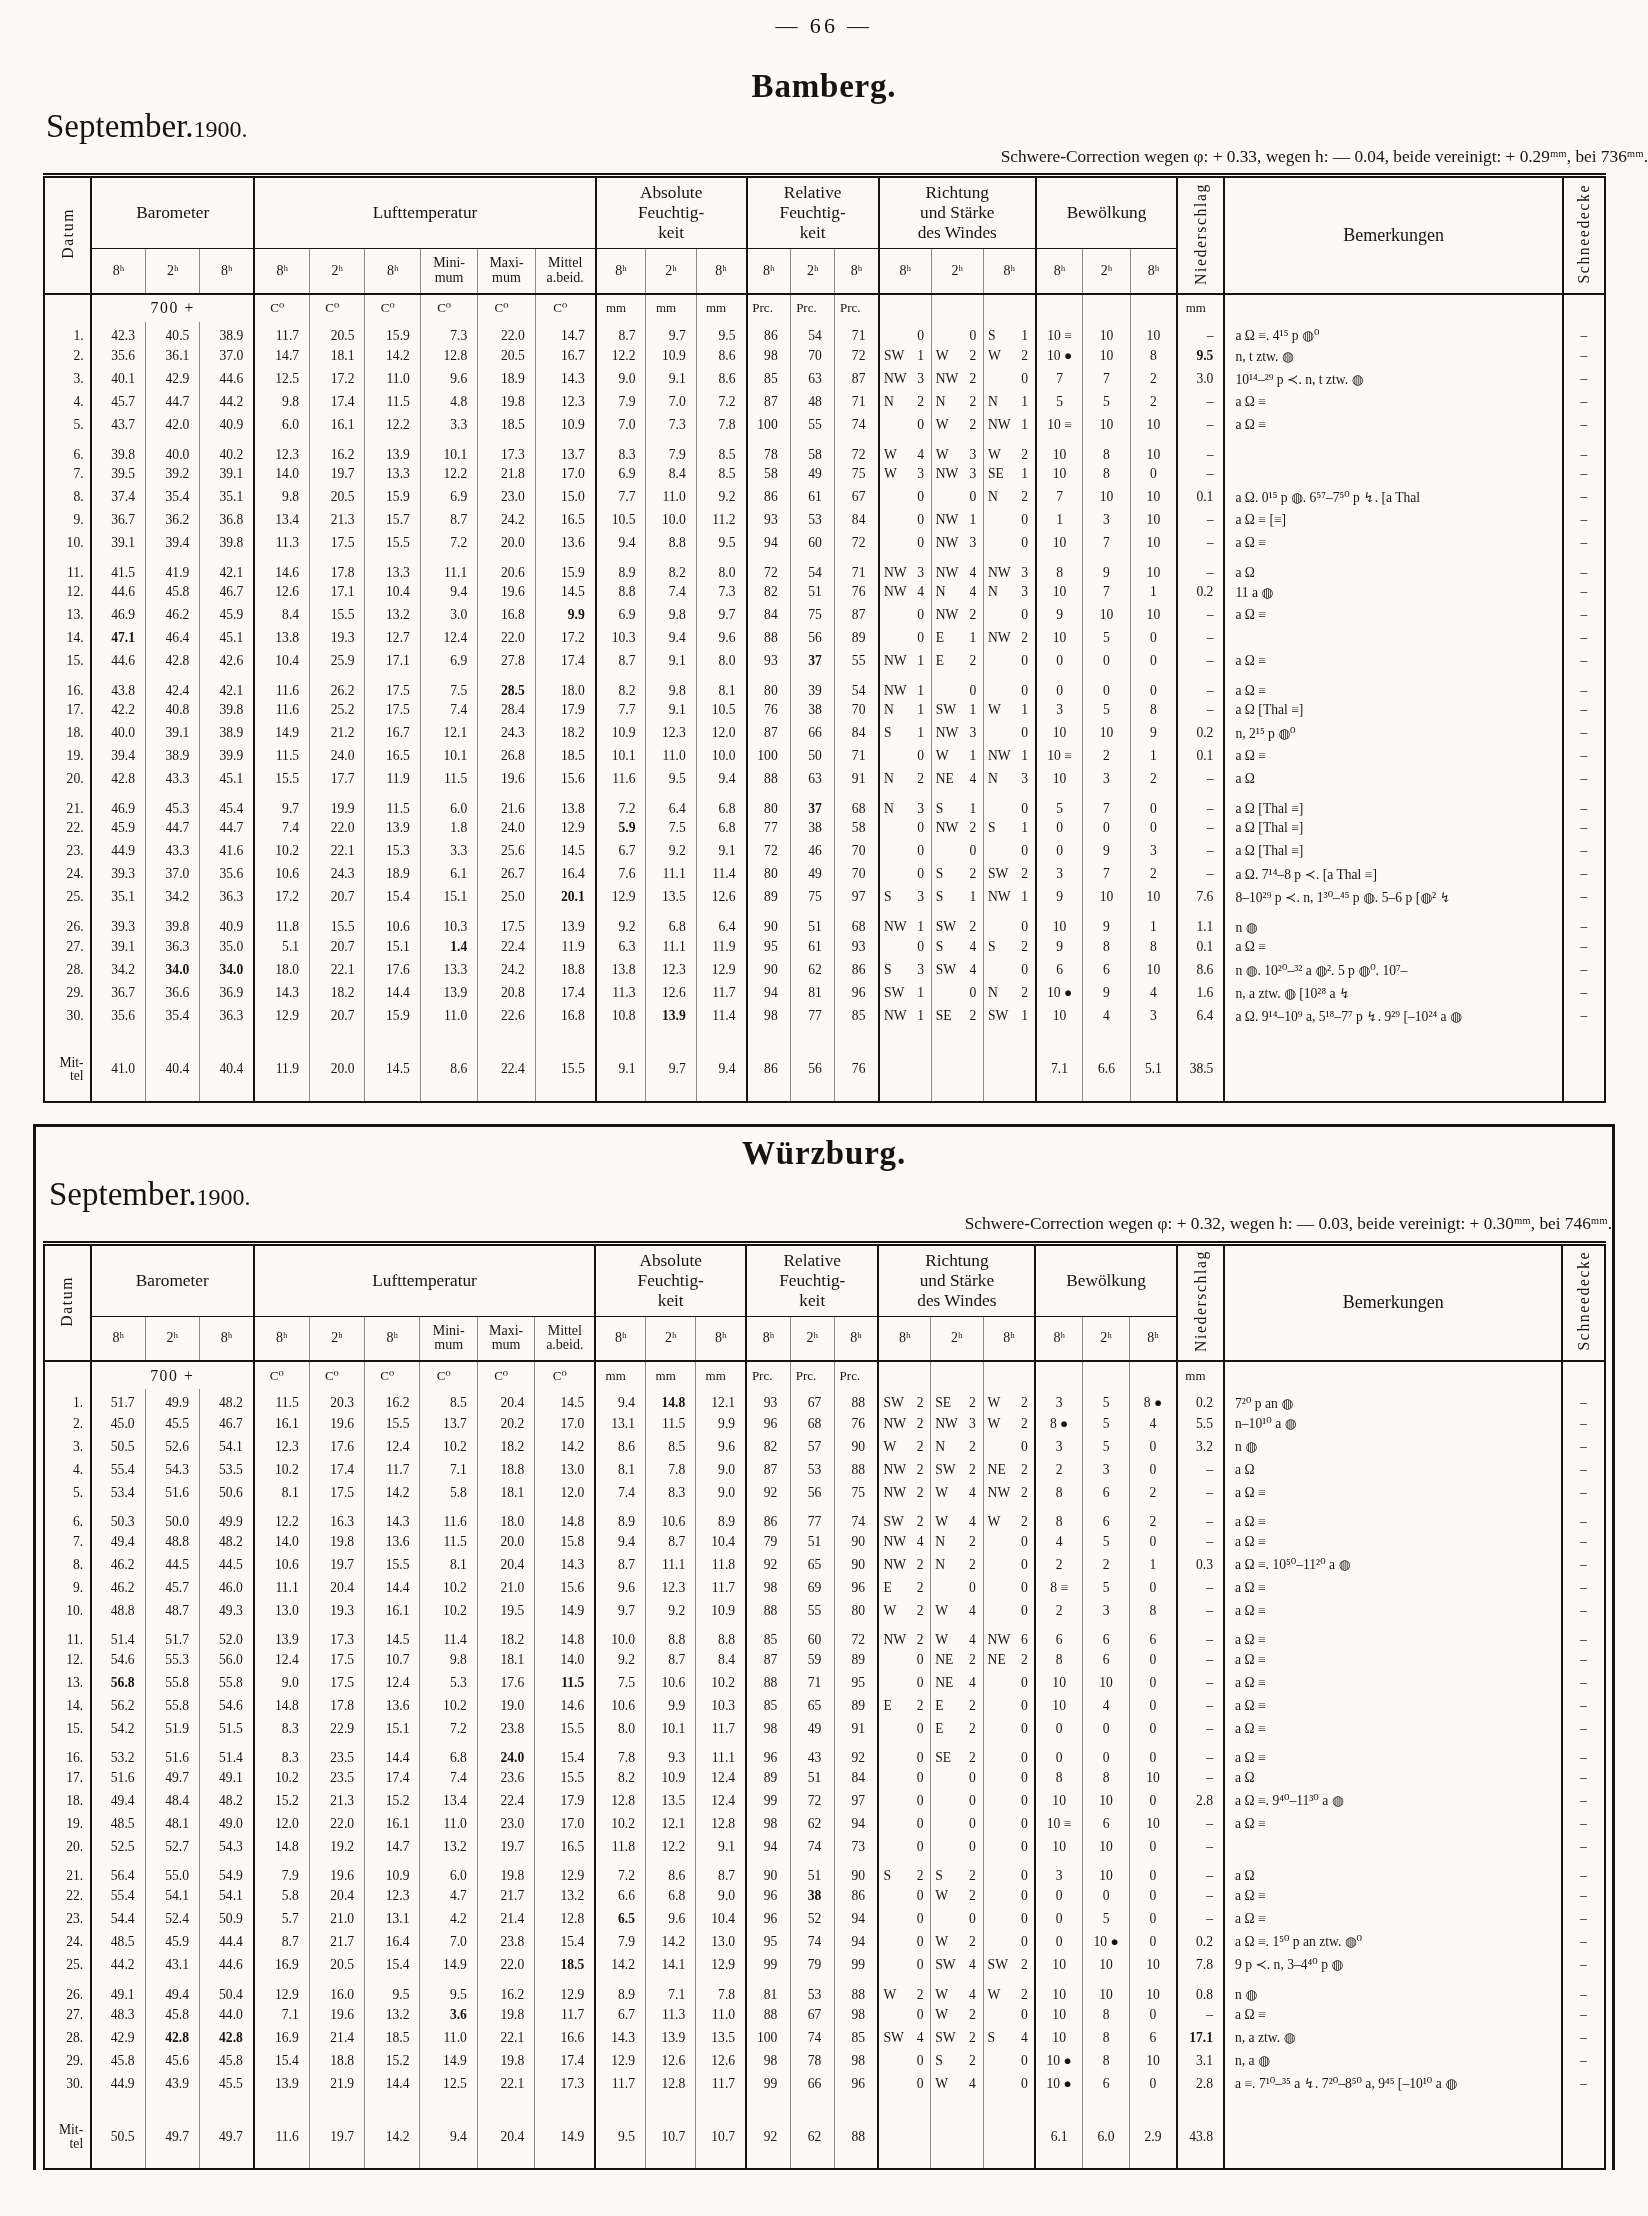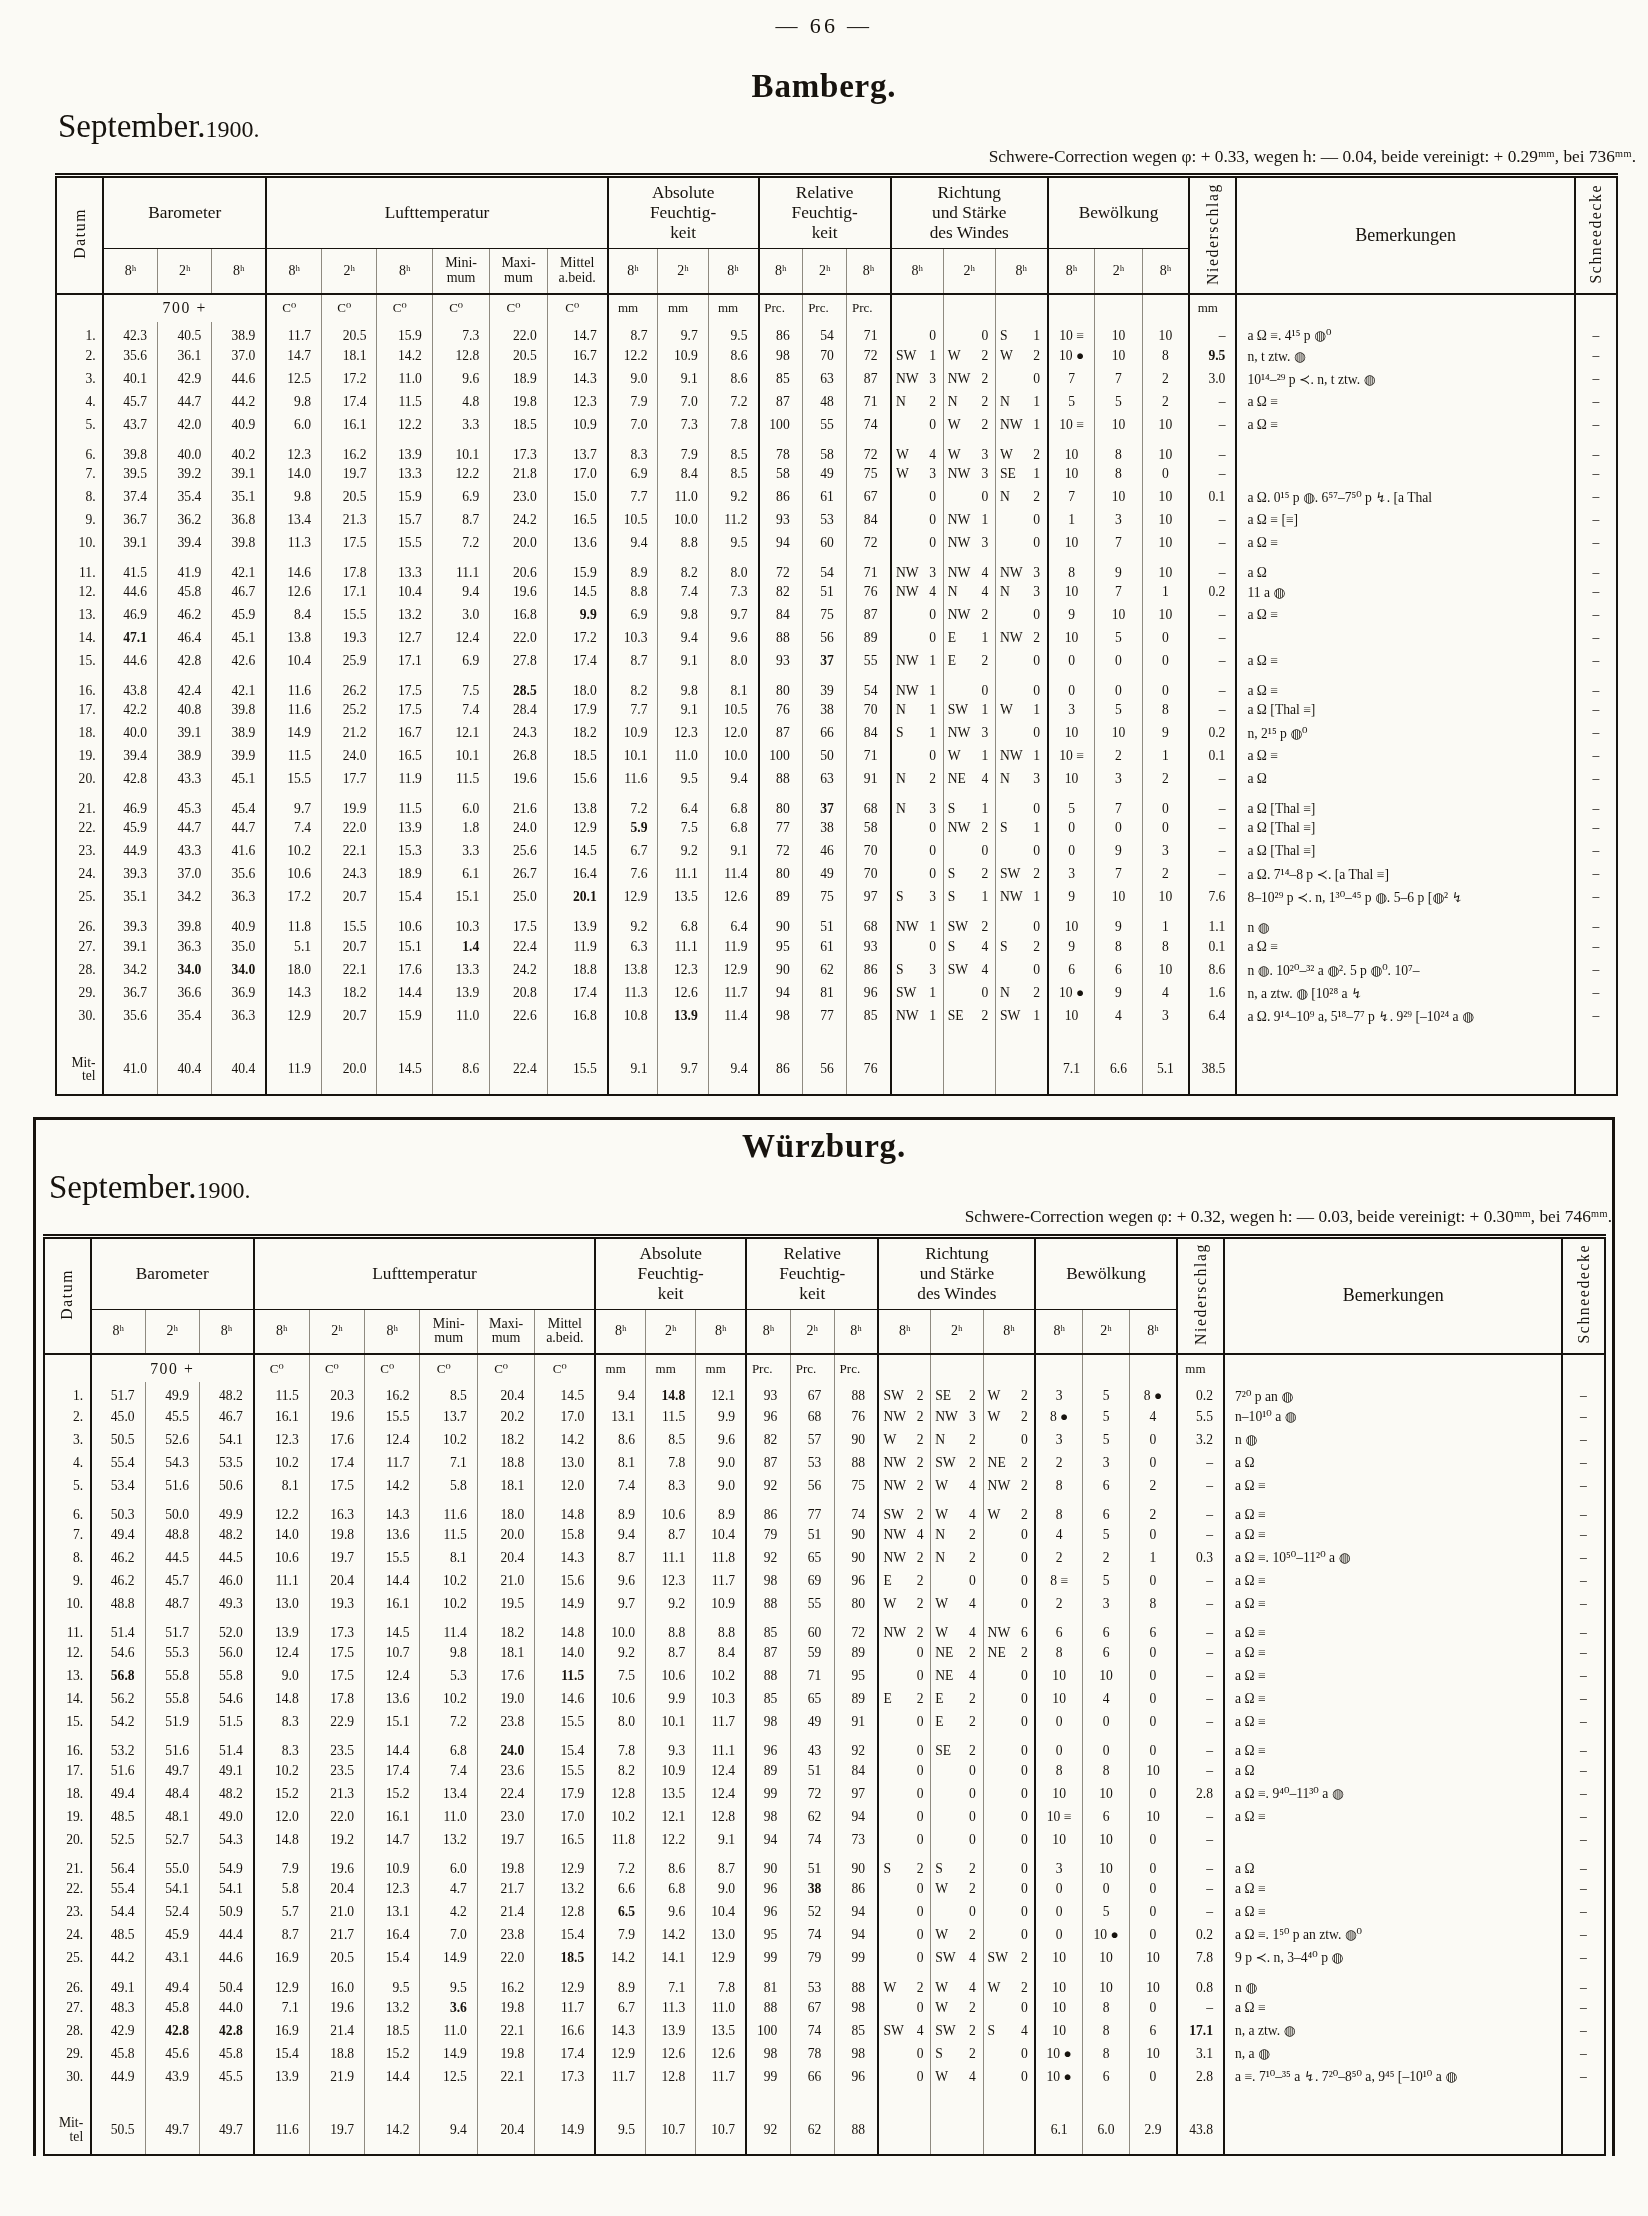--- a/index.html
+++ b/index.html
@@ -4,21 +4,21 @@
 <style>
   * { box-sizing: border-box; }
   html,body { margin:0; padding:0; }
   body {
     width: 1648px; height: 2216px; overflow: hidden;
     background: #fbfaf5; color:#17130e;
     font-family: "Liberation Serif","DejaVu Serif",serif;
   }
   .page { width:1648px; height:2216px; padding-top:13px; position:relative; }
   .pageno { text-align:center; font-size:22px; letter-spacing:3.3px; margin-bottom:29px; }
-  .station { margin:12px; }
+  .station { margin:0; }
   .title { text-align:center; font-size:33px; font-weight:600; margin:0 0 3.3px 0; letter-spacing:0.8px; }
   .meta { display:flex; align-items:baseline; margin:0 46px; }
   .month { font-size:33px; flex:0 0 auto; }
   .metaline { flex:1 1 auto; text-align:center; font-size:17.3px; padding:0 15px; }
   .year { font-size:24px; flex:0 0 auto; }
   .corr { text-align:right; font-size:17.3px; margin:1.6px 0 6.6px; }
   .boxed { border:3.3px solid #17130e; border-bottom:none; margin:21.4px 33px 0; padding-top:8.2px; }
   .boxed .meta { margin:0 13px; }
   table.weather {
     border-collapse:collapse; table-layout:fixed;
@@ -32,21 +32,21 @@
   thead .gh { border-bottom:1.2px solid #17130e; font-size:17.3px; text-align:center; white-space:pre-line; line-height:1.15; padding:5px 1.6px; }
   thead tr.sub th { border-bottom:2.1px solid #17130e; font-size:14px; text-align:center; white-space:pre-line; line-height:1.05; height:45px; vertical-align:middle; }
   thead th.hspan { border-bottom:2.1px solid #17130e; vertical-align:middle; text-align:center; }
   .vert { writing-mode:vertical-rl; transform:rotate(180deg); display:inline-block; font-size:15.7px; letter-spacing:1.6px; line-height:1; }
   th.c-bem-h { font-size:18px; }
   tr.units td { height:28px; text-align:center; font-size:13px; vertical-align:middle; }
   tr.units td.c-baro-u { font-size:15.7px; letter-spacing:1.6px; }
   tr.data td, tr.mittel td { height:23px; font-size:13.6px; vertical-align:middle; }
   tr.first td { padding-top:5px; }
   tr.grp td { padding-top:10px; }
-  tr.mittel td { padding-top:28px; padding-bottom:11px; }
+  tr.mittel td { padding-top:28px; padding-bottom:18px; }
   td.c-datum { text-align:right; padding-right:6.6px; font-size:13px; white-space:pre-line; line-height:1; }
   td.c-num { text-align:right; padding-right:10px; }
   td.c-rel { text-align:right; padding-right:12.4px; }
   td.c-wind { text-align:right; padding-right:6.6px; }
   td.windflex { } 
   td.windflex .wdir { float:left; padding-left:4.1px; }
   td.windflex .wforce { float:right; }
   td.c-bew { text-align:center; }
   td.c-nied { text-align:right; padding-right:10px; }
   td.c-bem { text-align:left; padding-left:10px; font-size:14.4px; font-family:"Liberation Serif","DejaVu Serif","DejaVu Sans",serif; }

